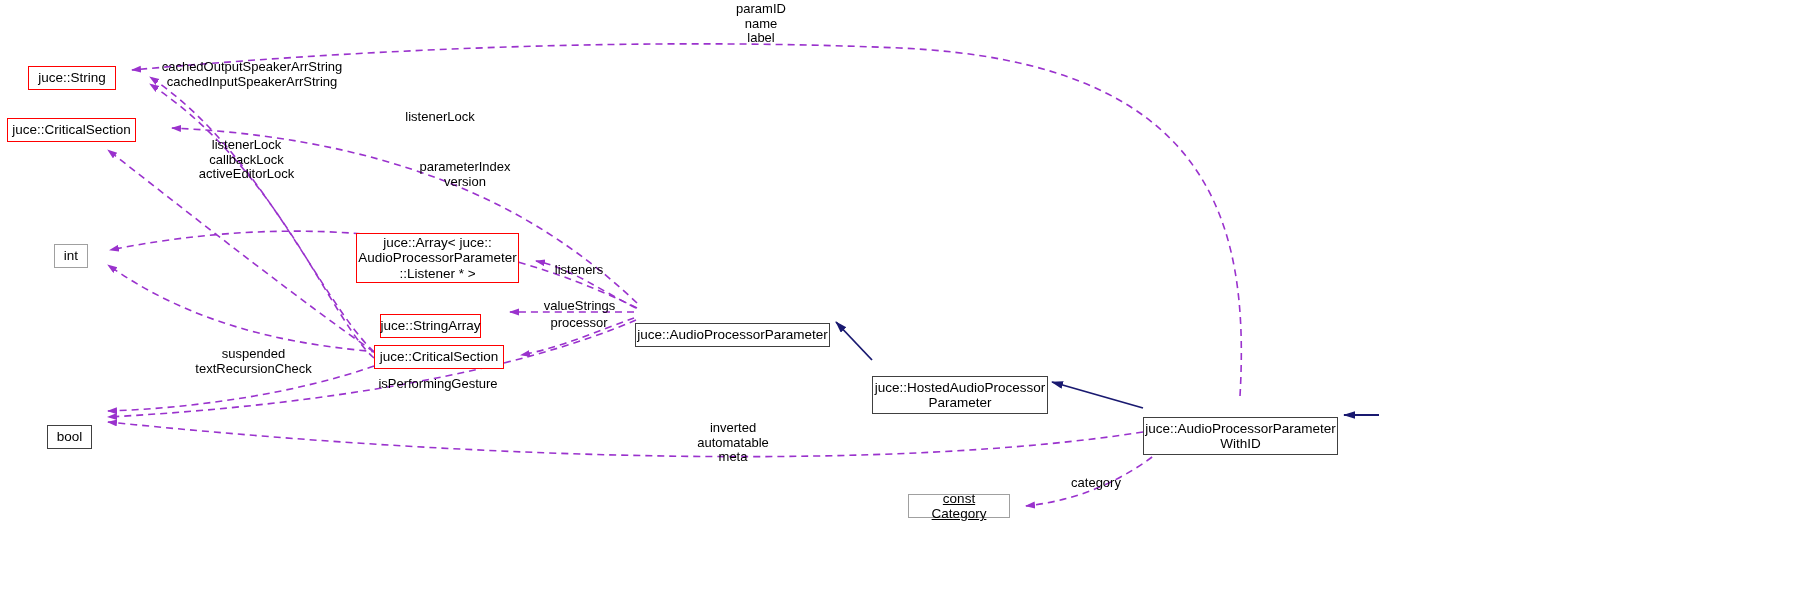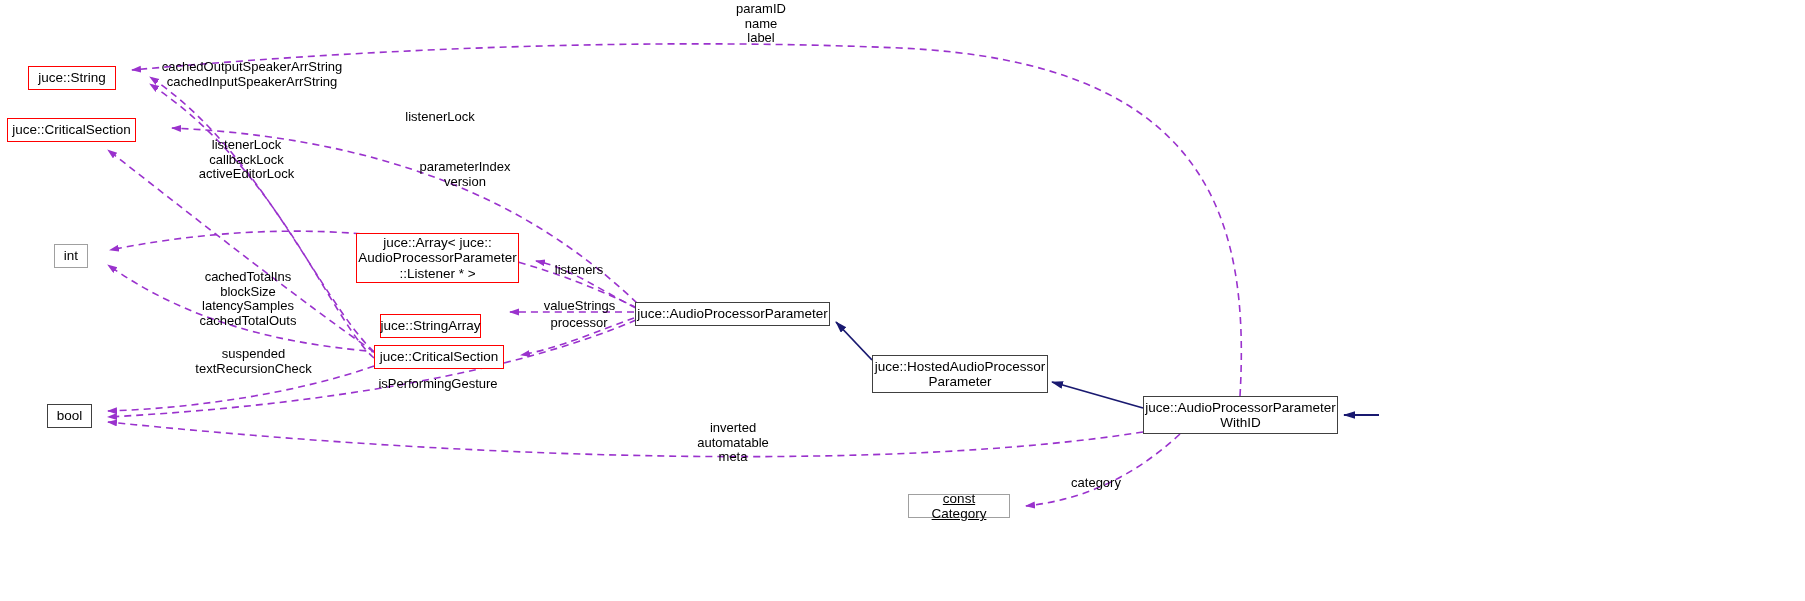--- a/index.html
+++ b/index.html
@@ -33,21 +33,21 @@
     justify-content: center;
     text-align: center;
     font-size: 13.5px;
     line-height: 15.5px;
     color: #000000;
     background: #ffffff;
     white-space: pre-line;
     padding: 8px 6px;
   }
   .node.red       { border: 1.6px solid #ff0000; }
-  .node.dark      { border: 1.6px solid #404040; }
+  .node.dark      { border: 1.6px solid #404040; margin-top: 21px; }
   .node.grey      { border: 1.2px solid #a0a0a0; }
   .node.highlight { border: 1.6px solid #404040; background: #bfbfbf; }
 
   .edge-label {
     position: absolute;
     font-size: 13px;
     line-height: 14.5px;
     color: #000000;
     text-align: center;
     white-space: pre-line;
@@ -127,24 +127,20 @@
 name
 label</div>
   <div class="edge-label" style="left:157px;  top:60px;  width:190px;">cachedOutputSpeakerArrString
 cachedInputSpeakerArrString</div>
   <div class="edge-label" style="left:398px;  top:110px; width:84px;">listenerLock</div>
   <div class="edge-label" style="left:194px;  top:138px; width:105px;">listenerLock
 callbackLock
 activeEditorLock</div>
   <div class="edge-label" style="left:389px;  top:160px; width:100px;margin-left:26px;">parameterIndex
 version</div>
-  <div class="edge-label" style="left:196px;  top:270px; width:104px;">cachedTotalIns
-blockSize
-latencySamples
-cachedTotalOuts</div>
   <div class="edge-label" style="left:549px;  top:263px; width:60px;">listeners</div>
   <div class="edge-label" style="left:538px;  top:299px; width:83px;">valueStrings</div>
   <div class="edge-label" style="left:544px;  top:316px; width:70px;">processor</div>
   <div class="edge-label" style="left:186px;  top:347px; width:135px;">suspended
 textRecursionCheck</div>
   <div class="edge-label" style="left:376px;  top:377px; width:124px;">isPerformingGesture</div>
   <div class="edge-label" style="left:692px;  top:421px; width:82px;">inverted
 automatable
 meta</div>
   <div class="edge-label" style="left:1065px; top:476px; width:62px;">category</div>

